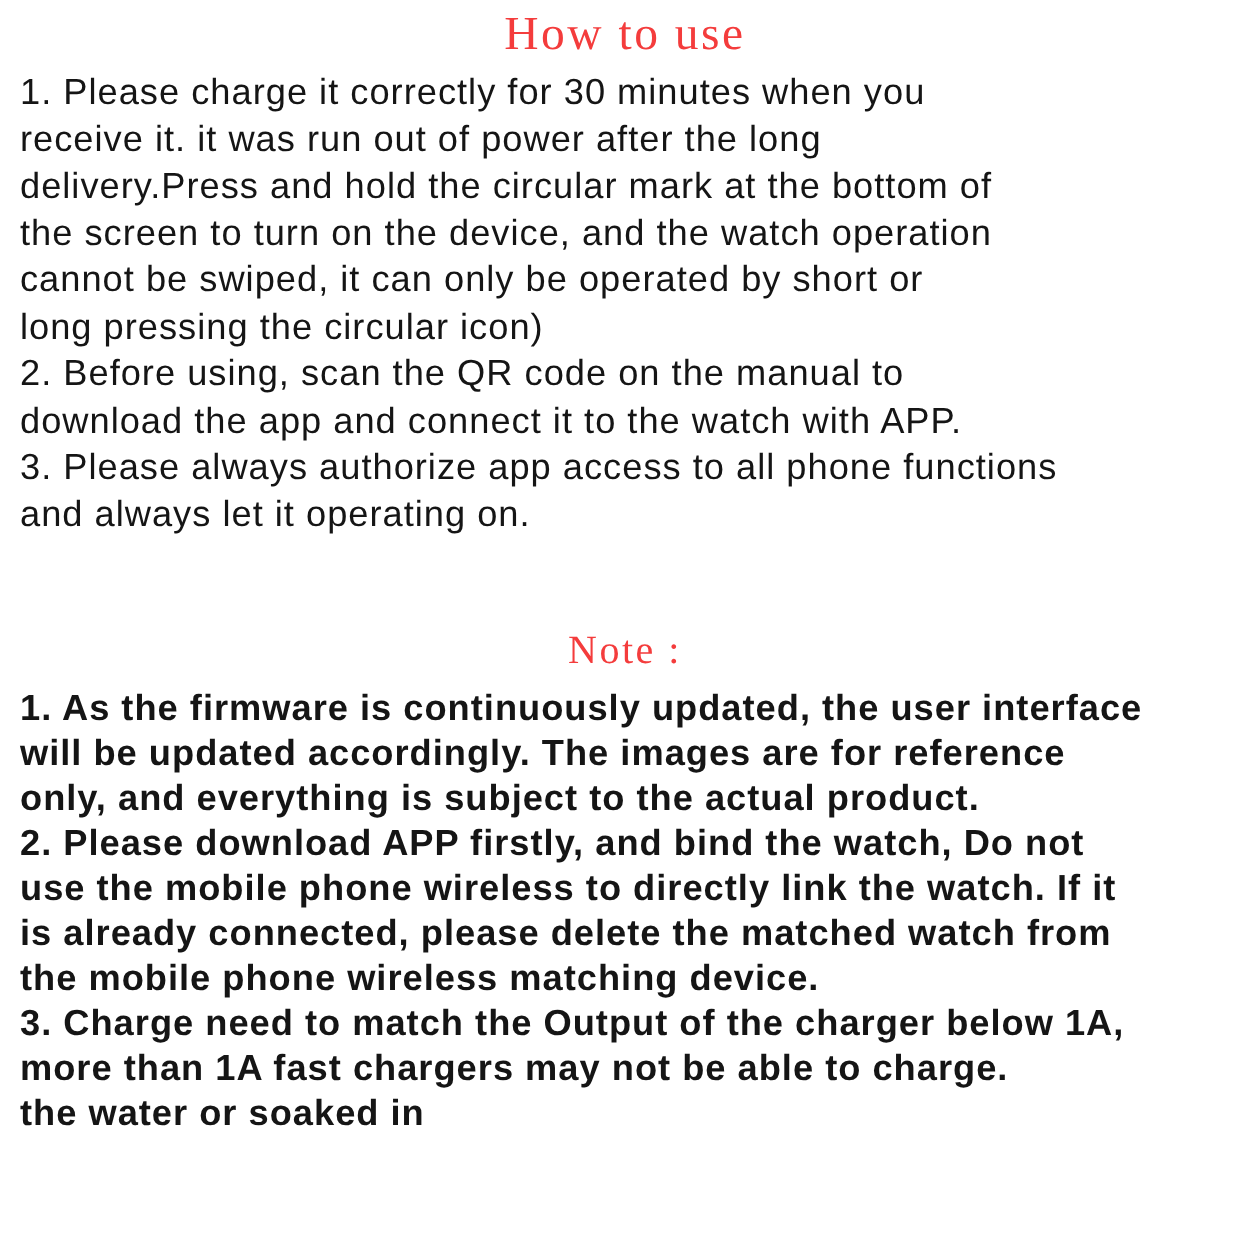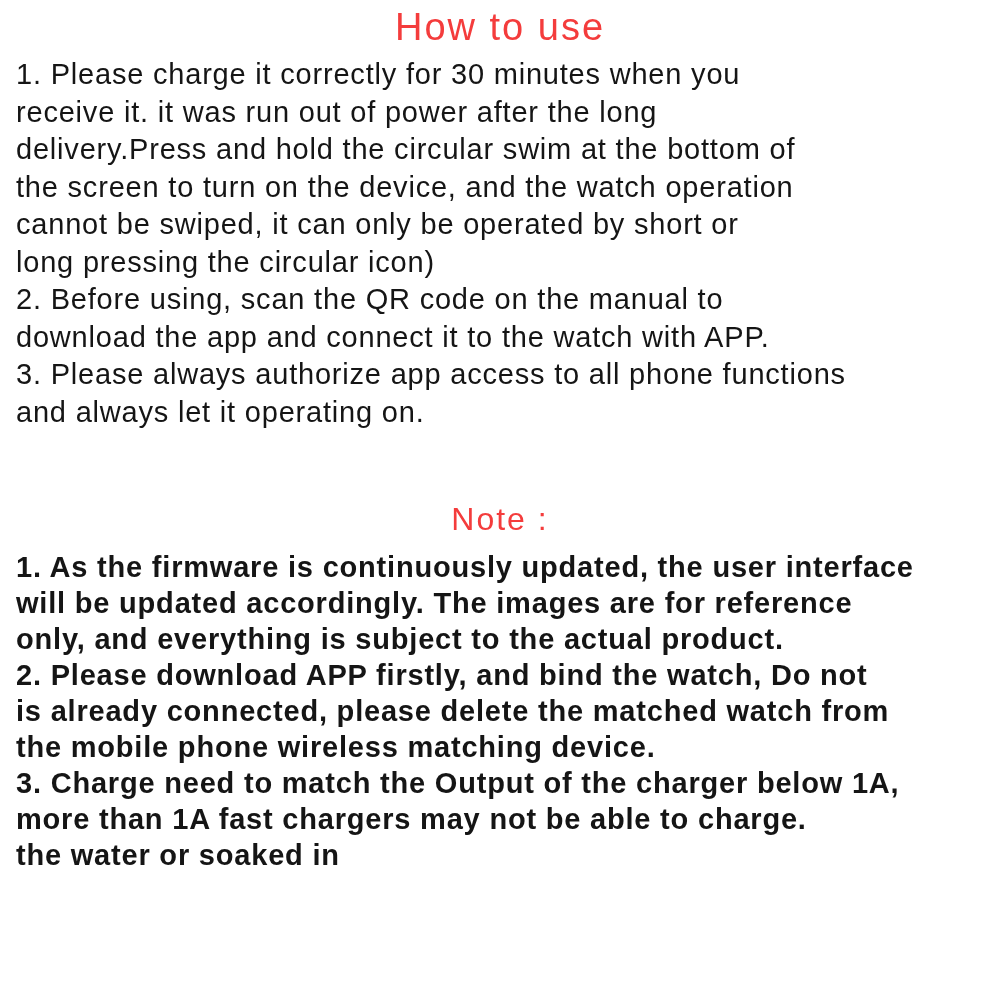--- a/index.html
+++ b/index.html
@@ -14,21 +14,21 @@
     width: 1000px;
     height: 1000px;
     font-family: "Liberation Sans", sans-serif;
     color: var(--body_text, #151515);
     box-sizing: border-box;
   }
   .heading {
     margin: 4px 0 6px 0;
     text-align: center;
     color: var(--heading_red, #f43c3c);
-    font-family: Liberation Sans, sans-serif;
+    font-family: Liberation Serif, serif;
     font-weight: 500;
     font-size: 38px;
     line-height: 46px;
     letter-spacing: 2px;
   }
   .note-heading {
     margin-top: 62px;
     margin-bottom: 4px;
     font-size: 32px;
     line-height: 52px;
@@ -53,38 +53,39 @@
 <body>
 
 <div class="page">
 
   <h1 class="heading">How to use</h1>
 
   <div class="body-text">
 
   <div class="line">1. Please charge it correctly for 30 minutes when you</div>
       <div class="line">receive it. it was run out of power after the long</div>
-      <div class="line">delivery.Press and hold the circular swim at the bottom of</div>
+      <div class="line">delivery.Press and hold the circular mark at the bottom of</div>
       <div class="line">the screen to turn on the device, and the watch operation</div>
       <div class="line">cannot be swiped, it can only be operated by short or</div>
       <div class="line">long pressing the circular icon)</div>
       <div class="line">2. Before using, scan the QR code on the manual to</div>
       <div class="line">download the app and connect it to the watch with APP.</div>
       <div class="line">3. Please always authorize app access to all phone functions</div>
       <div class="line">and always let it operating on.</div>
     </div>
 
   <h1 class="heading note-heading">Note :</h1>
 
   <div class="body-text note-body">
 
   <div class="line">1. As the firmware is continuously updated, the user interface</div>
       <div class="line">will be updated accordingly. The images are for reference</div>
       <div class="line">only, and everything is subject to the actual product.</div>
       <div class="line">2. Please download APP firstly, and bind the watch, Do not</div>
+      <div class="line">use the mobile phone wireless to directly link the watch. If it</div>
       <div class="line">is already connected, please delete the matched watch from</div>
       <div class="line">the mobile phone wireless matching device.</div>
       <div class="line">3. Charge need to match the Output of the charger below 1A,</div>
       <div class="line">more than 1A fast chargers may not be able to charge.</div>
       <div class="line">the water or soaked in</div>
     </div>
 
 </div>
 
 </body></html>

